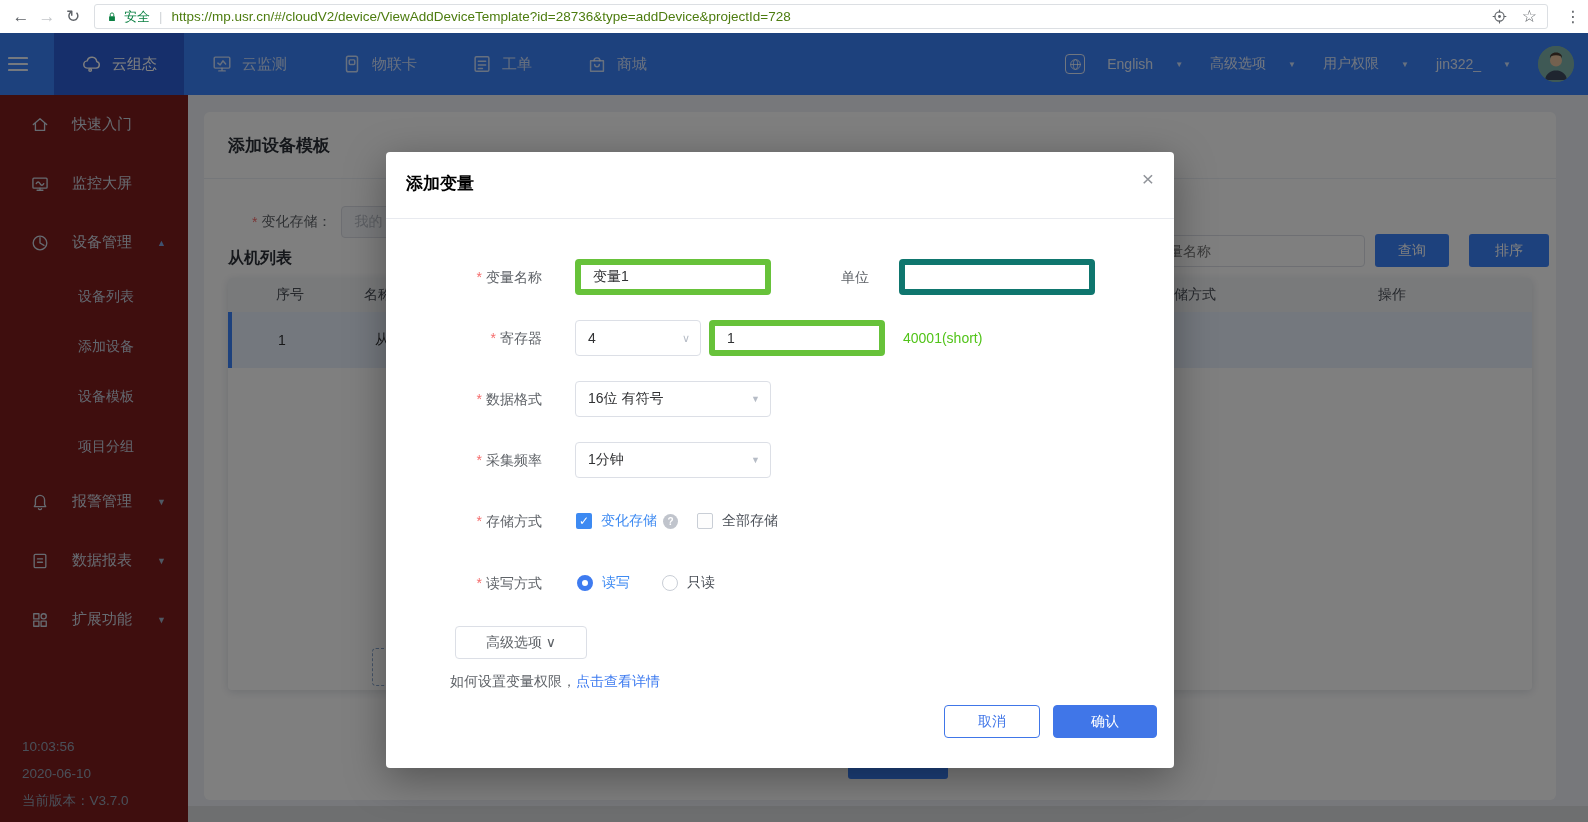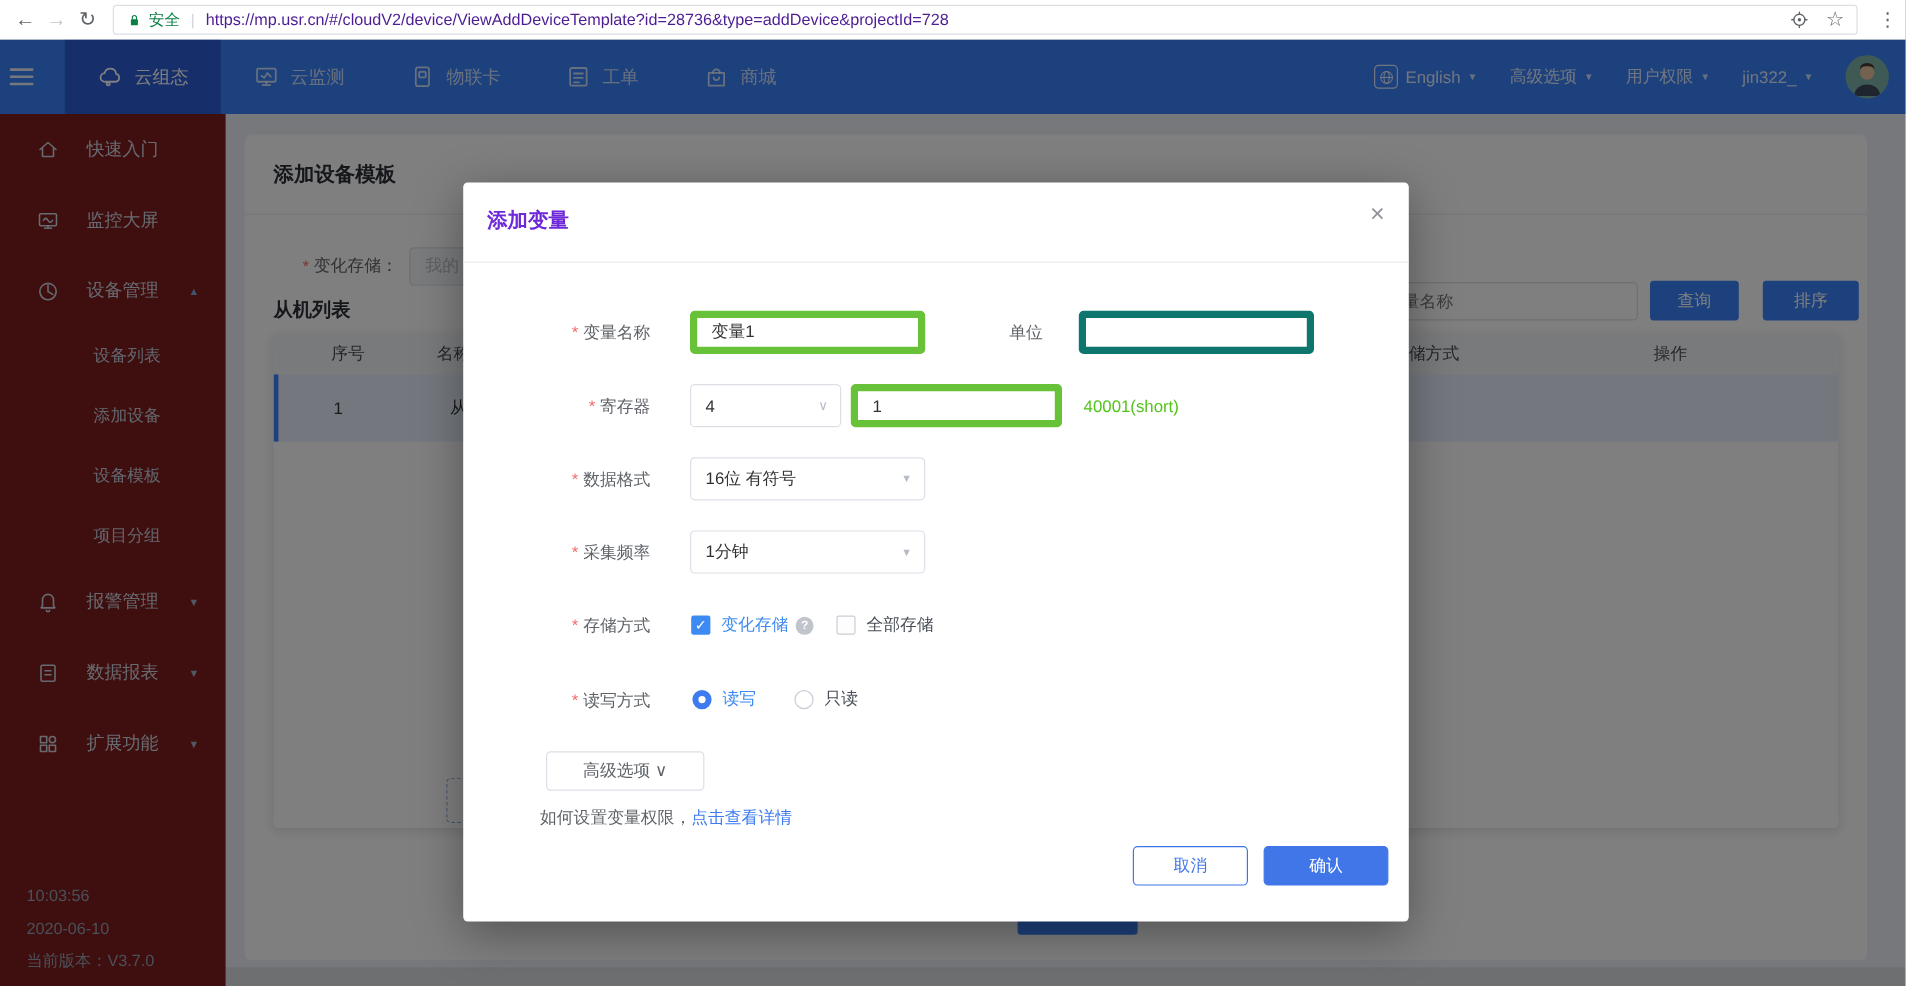--- a/index.html
+++ b/index.html
@@ -9,35 +9,35 @@
   .ic { stroke:currentColor; fill:none; stroke-width:1.6; stroke-linecap:round; stroke-linejoin:round; }
 
   
   .chrome { position:absolute; top:0; left:0; right:0; height:33px; background:#fff; display:flex; align-items:center; z-index:10; }
   .nav-glyph { font-size:17px; color:#5f6368; width:26px; text-align:center; cursor:pointer; }
   .nav-glyph.disabled { color:#c3c6c9; }
   .chrome .back { margin-left:8px; }
   .omnibox { flex:1; height:25px; margin:0 10px 0 8px; border:1px solid #dcdfe3; border-radius:3px; background:#fff; display:flex; align-items:center; padding:0 10px; }
   .sec-label { color:#0b8043; font-size:13px; margin-left:5px; }
   .omni-sep { color:#d0d3d7; margin:0 9px; font-size:13px; }
-  .url-text { color:#4c1d95; font-size:13.5px; flex:1; white-space:nowrap; overflow:hidden; }
+  .url-text { color:#4d7c0f; font-size:13.5px; flex:1; white-space:nowrap; overflow:hidden; }
   .omni-right { display:flex; align-items:center; gap:14px; color:#5f6368; }
   .star { font-size:17px; }
   .kebab { font-size:16px; color:#5f6368; width:30px; text-align:center; }
 
   
   .topbar { position:absolute; top:33px; left:0; right:0; height:62px; background:#3b82fa; display:flex; align-items:stretch; z-index:5; }
   .brand { display:flex; align-items:center; gap:10px; padding-left:14px; }
   .brand-name { color:rgba(255,255,255,.95); font-size:16px; letter-spacing:1px; white-space:nowrap; }
   .hamburger { width:20px; margin:0 10px 0 8px; align-self:center; color:rgba(255,255,255,.9); cursor:pointer; }
   .tabs { display:flex; margin-left:16px; }
   .tab { display:flex; align-items:center; gap:9px; padding:0 27px; color:rgba(255,255,255,.75); font-size:15px; cursor:pointer; white-space:nowrap; }
   .tab.active { background:#2c5ed6; color:#fff; }
   .top-right { position:absolute; right:14px; top:0; height:62px; display:flex; align-items:center; gap:27px; color:rgba(255,255,255,.85); font-size:14px; }
-  .drop { display:flex; align-items:center; gap:6px; cursor:pointer; white-space:nowrap; }
+  .drop { display:flex; align-items:center; gap:22px; cursor:pointer; white-space:nowrap; }
   .caret-down { font-size:8px; opacity:.9; }
   .globe-box { width:20px; height:20px; border:1.4px solid rgba(255,255,255,.85); border-radius:4px; display:flex; align-items:center; justify-content:center; }
   .avatar { width:36px; height:36px; border-radius:50%; overflow:hidden; background:#7fb3ab; cursor:pointer; }
 
   
   .sidebar { position:absolute; top:95px; left:0; width:188px; bottom:0; background:#7f1d1d; z-index:5; }
   .side-item { height:59px; display:flex; align-items:center; padding-left:30px; gap:22px; color:#cdd6e2; font-size:15px; cursor:pointer; position:relative; }
   .side-item .arrow { position:absolute; right:22px; font-size:9px; color:#9fb0c6; }
   .side-item .arrow.up { color:#7ea4e0; }
   .sub-item { height:50px; display:flex; align-items:center; padding-left:78px; color:#c3cddc; font-size:14px; cursor:pointer; }
@@ -65,21 +65,21 @@
   .trow { height:56px; background:#e8f1fd; border-left:4px solid #3b82fa; position:relative; color:#303133; cursor:pointer; }
   .c1 { left:48px; } .c2 { left:136px; } .c3 { left:932px; } .c4 { left:1150px; }
   .trow .c1 { left:46px; } .trow .c2 { left:143px; }
   .dashed-box { position:absolute; left:144px; top:370px; width:560px; height:38px; border:1px dashed #8aa8d0; border-radius:4px; cursor:pointer; }
   .save-btn { position:absolute; left:644px; top:630px; width:100px; height:37px; }
   .bottom-strip { position:absolute; left:0; right:0; bottom:0; height:16px; background:#dcdee1; }
 
   
   .overlay { position:absolute; top:33px; left:0; right:0; bottom:0; background:rgba(0,0,0,.5); z-index:40; }
   .modal { position:absolute; left:386px; top:152px; width:788px; height:616px; background:#fff; border-radius:4px; box-shadow:0 10px 40px rgba(0,0,0,.35); z-index:50; }
-  .modal-title { position:absolute; left:20px; top:20px; font-size:17px; font-weight:bold; color:#6d28d9; }
+  .modal-title { position:absolute; left:20px; top:20px; font-size:17px; font-weight:bold; color:#000000; }
   .modal-close { position:absolute; right:20px; top:16px; font-size:21px; color:#909399; cursor:pointer; line-height:1; }
   .modal-divider { position:absolute; left:0; right:0; top:66px; height:1px; background:#e8eaef; }
   .m-label { position:absolute; left:40px; width:116px; text-align:right; color:#5f6368; line-height:36px; }
   .m-input { position:absolute; height:36px; border:6px solid #0f766e; border-radius:4px; padding:0 12px; font-size:14px; color:#303133; font-family:inherit; outline:none; }
   .m-input.valid { border-color:#67c23a; }
   .m-select { position:absolute; height:36px; border:1px solid #dcdfe6; border-radius:4px; padding:0 28px 0 12px; display:flex; align-items:center; color:#303133; cursor:pointer; background:#fff; }
   .sel-chevron { position:absolute; right:10px; color:#b6bcc6; font-size:11px; }
   .sel-caret { position:absolute; right:10px; color:#b6bcc6; font-size:9px; }
   .hint-green { position:absolute; color:#52c41a; line-height:36px; }
   .checkbox { width:16px; height:16px; border-radius:2px; display:inline-flex; align-items:center; justify-content:center; }

